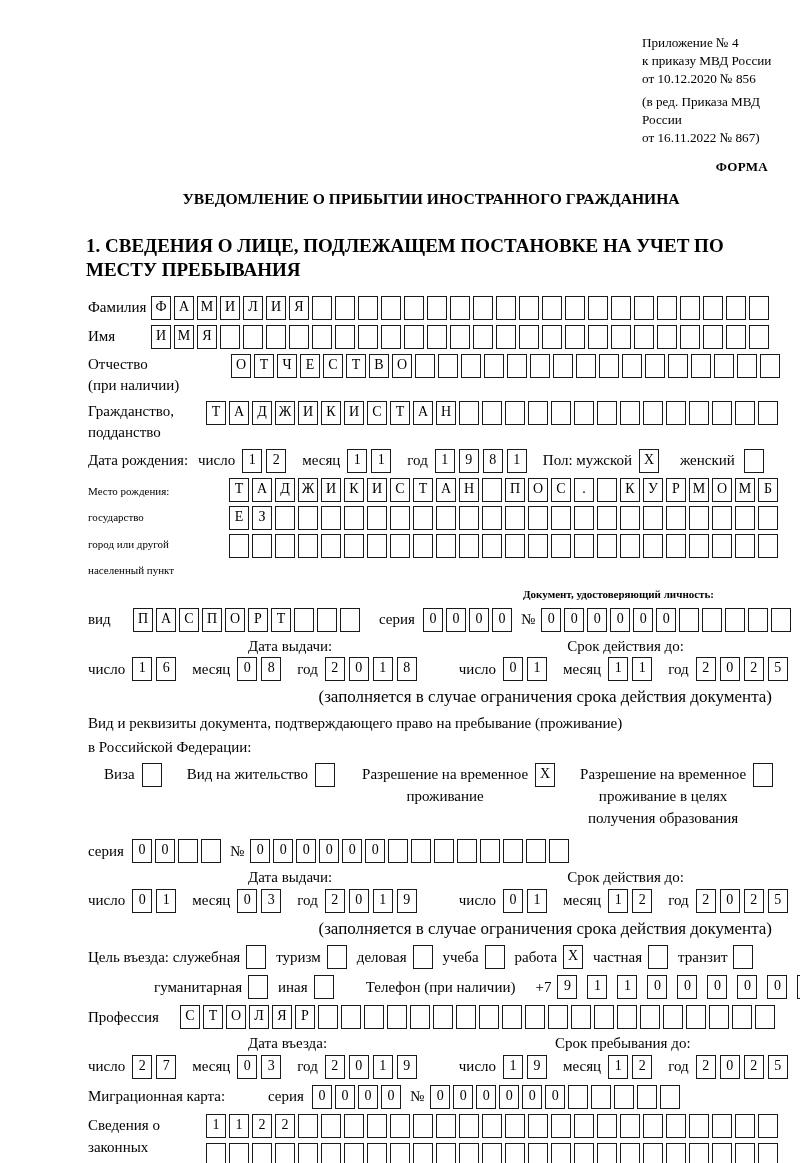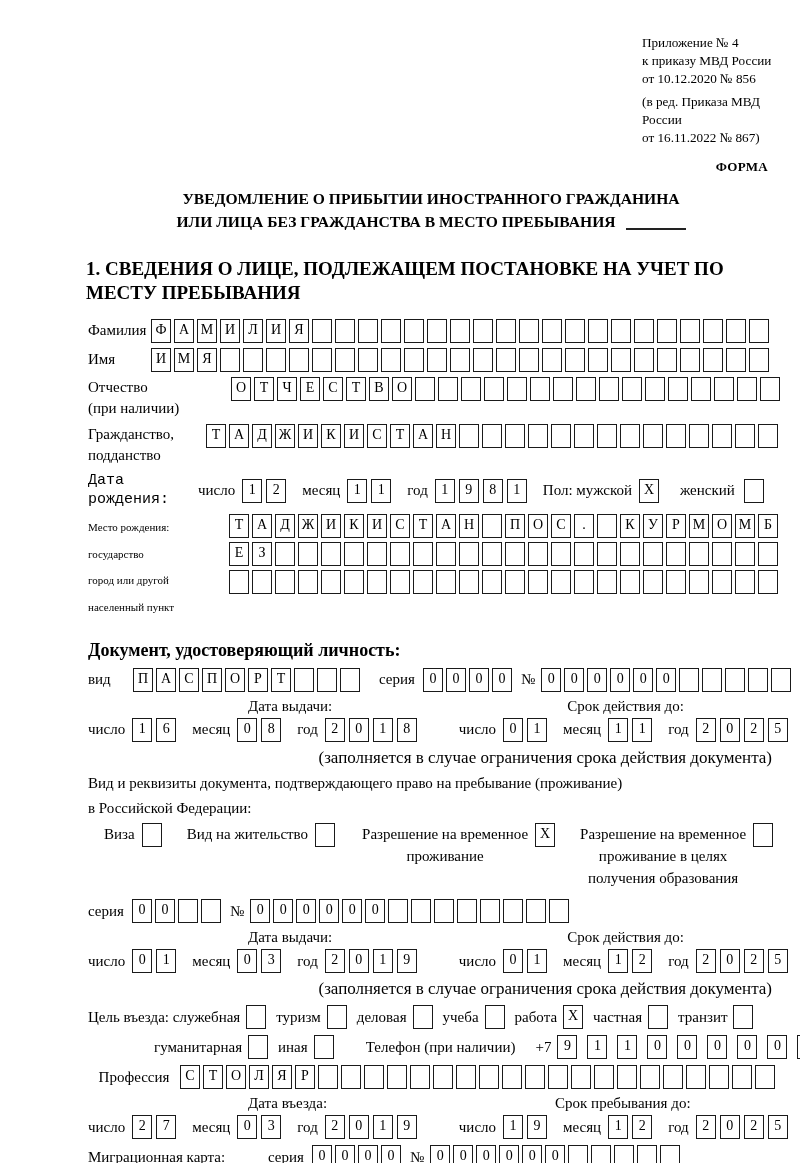--- a/index.html
+++ b/index.html
@@ -15,42 +15,42 @@
   .appendix div:nth-child(4){margin-top:5px;}
   .forma{text-align:right;font-weight:bold;font-size:13px;margin:12px 6px 0 0;letter-spacing:.3px;}
   .title{text-align:center;font-weight:bold;font-size:15.6px;line-height:23px;margin-top:12px;}
   .blankline{display:inline-block;width:60px;border-bottom:2px solid #222;transform:translateY(3px);margin-left:10px;}
   .sec1{font-weight:bold;font-size:19px;margin:24px 0 14px -2px;}
 
   .frow{display:flex;align-items:center;margin-bottom:5px;min-height:24px;}
   .frow.top{align-items:flex-start;}
   .flabel{flex:none;font-size:15px;}
   .w63{width:63px;} .w143{width:143px;} .w118{width:118px;}
-  .w45{width:45px;} .w92{width:92px;text-align:center;} .w110{width:110px;font-family:Liberation Mono, monospace;} .w180{width:180px;}
+  .w45{width:45px;} .w92{width:92px;} .w110{width:110px;} .w180{width:180px;}
   .lbl2{line-height:21px;}
 
   .cells{display:inline-flex;flex:none;}
   .cell{
     box-sizing:border-box;flex:none;display:inline-block;
     width:20px;height:24px;border:1.6px solid #1a1a1a;margin-right:3px;
     text-align:center;font-size:14px;line-height:20px;background:#fff;
   }
   .dg{display:flex;align-items:center;flex:none;}
   .dg .dl{margin-right:7px;}
   .dg .cells{margin-right:12px;}
   .dg .cells .cell{margin-right:4px;}
   .dg .cells:last-child{margin-right:0;}
 
   .dheads{display:flex;font-size:15px;margin:4px 0 2px;}
   .dh1{margin-left:160px;}
   .dh2a{margin-left:235px;}
   .dh2b{margin-left:228px;}
   .footnote{font-size:17px;text-align:right;margin:1px 2px 6px 0;}
 
-  .dochead{text-align:left;font-weight:bold;font-size:18px;margin:19px 60px 6px 0;}
+  .dochead{text-align:right;font-weight:bold;font-size:11px;margin:4px 60px 6px 0;}
 
   .mrblock{display:flex;margin-bottom:4px;}
   .mrlabels{width:141px;flex:none;font-size:11px;line-height:26.5px;}
   .mrrows .cells{margin-bottom:4px;}
   .mlr6{margin:0 6px;} .mlr8{margin:0 8px 0 16px;}
 
   .optrow{display:flex;align-items:flex-start;margin:6px 16px 10px;}
   .opt{display:flex;align-items:flex-start;flex:none;}
   .optlbl{text-align:center;line-height:22px;}
   .opt .cell{margin-left:7px;}
@@ -74,21 +74,20 @@
     <div>к приказу МВД России</div>
     <div>от 10.12.2020 № 856</div>
     <div>(в ред. Приказа МВД России</div>
     <div>от 16.11.2022 № 867)</div>
   </div>
 
   <div class="forma">ФОРМА</div>
 
   <div class="title">
     <div>УВЕДОМЛЕНИЕ О ПРИБЫТИИ ИНОСТРАННОГО ГРАЖДАНИНА</div>
-    <div><span>ИЛИ ЛИЦА БЕЗ ГРАЖДАНСТВА В МЕСТО ПРЕБЫВАНИЯ</span><span class="blankline"></span></div>
   </div>
 
   <div class="sec1">1. СВЕДЕНИЯ О ЛИЦЕ, ПОДЛЕЖАЩЕМ ПОСТАНОВКЕ НА УЧЕТ ПО МЕСТУ ПРЕБЫВАНИЯ</div>
 
   <div class="frow">
     <span class="flabel w63">Фамилия</span>
     <span class="cells">
         <span class="cell">Ф</span>
         <span class="cell">А</span>
         <span class="cell">М</span>

